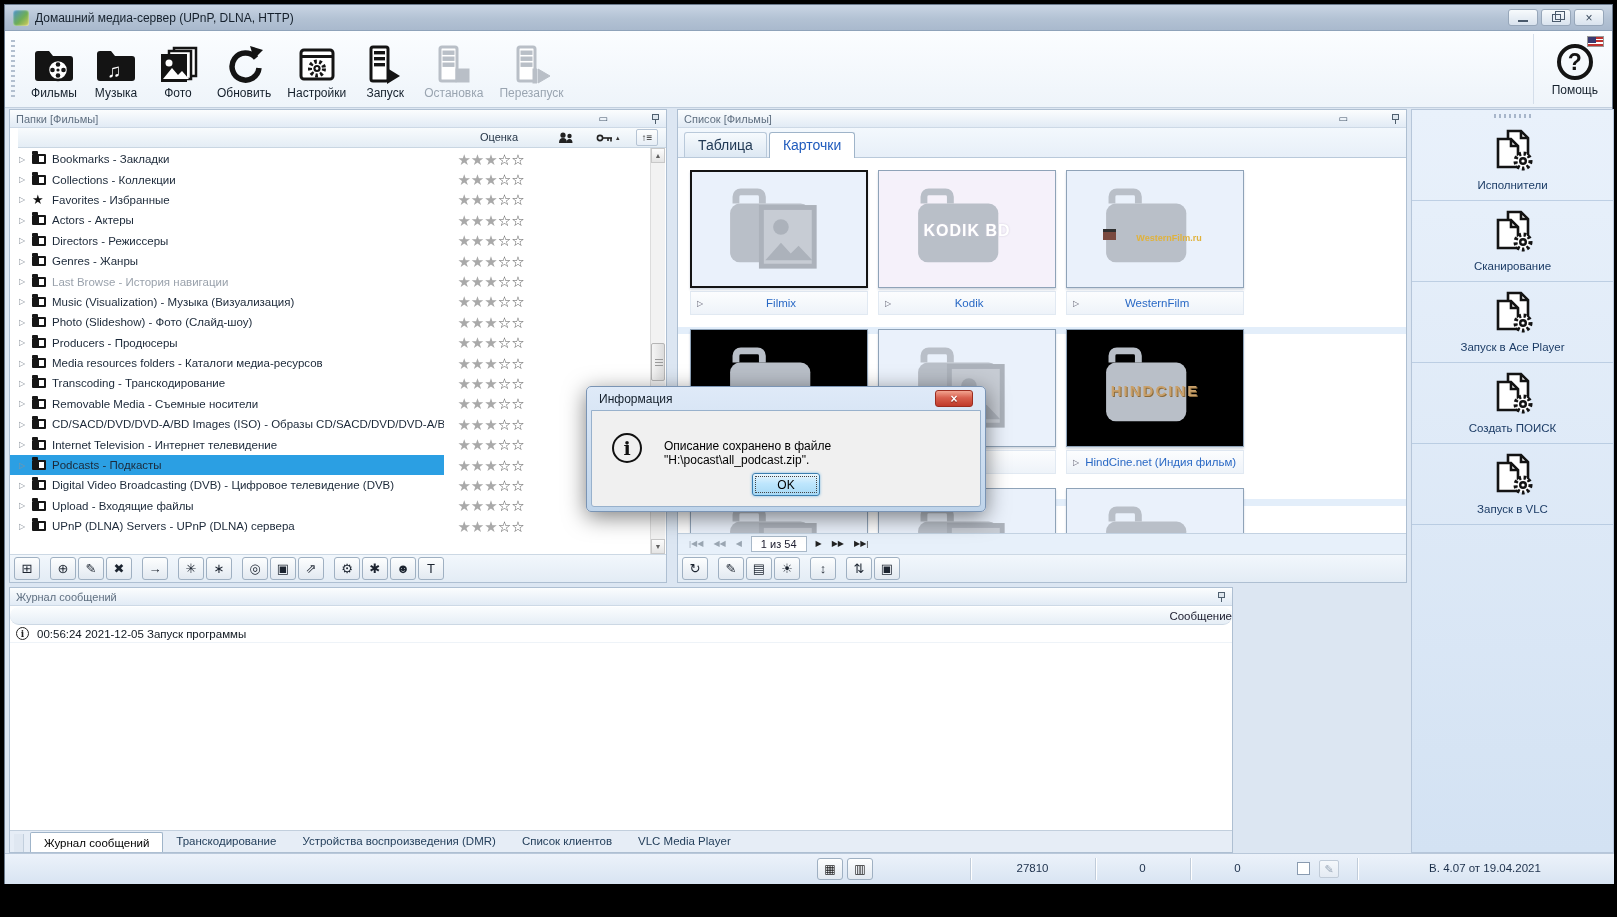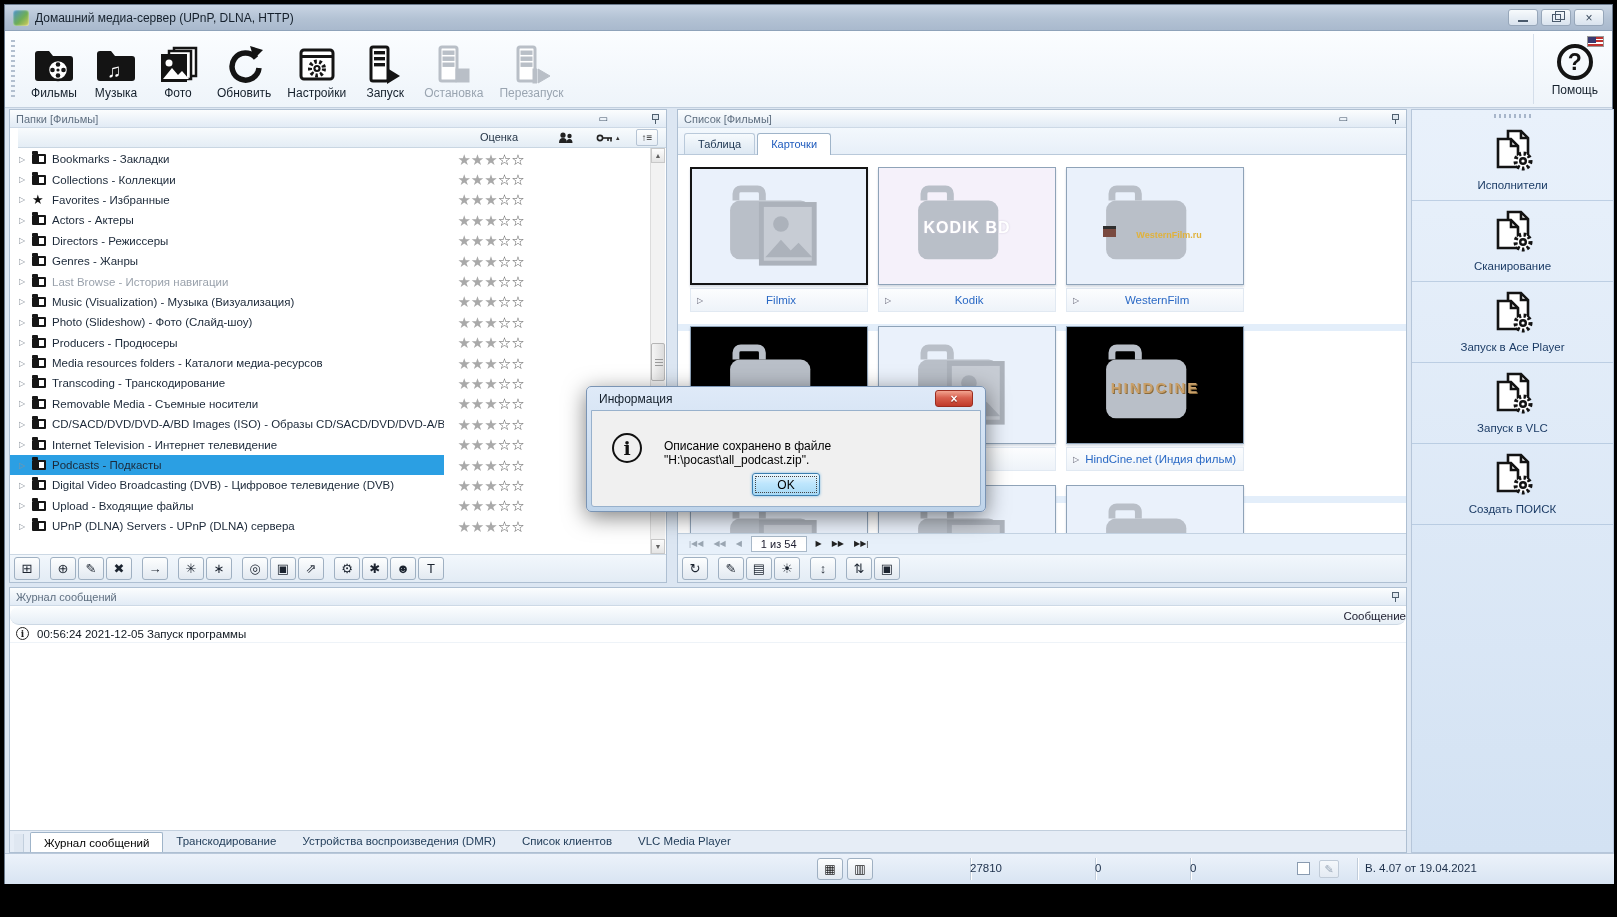--- a/index.html
+++ b/index.html
@@ -85,21 +85,21 @@
   .panel-toolbar{flex:0 0 28px;border-top:1px solid #ccd8e4;background:linear-gradient(180deg,#f2f7fc,#e3ecf5);
     display:flex;align-items:center;padding:0 4px;gap:2px;}
   .sm-btn{width:26px;height:23px;border:1px solid #9fb0c2;border-radius:3px;flex:0 0 26px;
     background:linear-gradient(180deg,#fdfefe,#e2e9f1);display:flex;align-items:center;justify-content:center;
     font-size:13px;color:#1c2430;line-height:1;}
   .sm-btn.gap{margin-left:8px;}
   
   #list-panel{left:672px;top:104px;width:730px;height:474px;}
   .tabstrip{flex:0 0 27px;background:linear-gradient(180deg,#f3f8fd,#e7eff8);border-bottom:1px solid #b9c9da;
     display:flex;align-items:flex-end;padding:3px 6px 0 6px;gap:2px;}
-  .tab{padding:4px 13px 4px;font-size:11px;color:#223a55;border:1px solid #b9c9da;border-bottom:none;
+  .tab{padding:4px 13px 4px;font-size:14px;color:#223a55;border:1px solid #b9c9da;border-bottom:none;
     border-radius:3px 3px 0 0;background:linear-gradient(180deg,#f6fafd,#dde8f3);}
   .tab.active{background:#fff;color:#1f5bbd;position:relative;top:1px;padding-bottom:5px;border-color:#9fb4c9;}
   .cards-area{flex:1;background:#fff;position:relative;overflow:hidden;padding:12px 0 0 12px;
     display:flex;flex-wrap:wrap;align-content:flex-start;column-gap:10px;row-gap:14px;}
   .row-sep{position:absolute;left:0;right:0;height:7px;background:#e3eefa;}
   .card{width:178px;}
   .thumb{height:118px;border:1px solid #8fa3b8;background:#eaf1fb;position:relative;
     display:flex;align-items:center;justify-content:center;box-shadow:0 2px 2px rgba(130,150,175,.35);}
   .card.selected .thumb{border:2px solid #141414;}
   .card.art-kodik .thumb{background:#f5f1fa;}
@@ -125,39 +125,39 @@
   .pg-box{border:1px solid #a8b8c8;background:#fff;padding:1px 9px;font-size:11px;margin:0 3px;}
   
   #sidebar{position:absolute;left:1406px;top:104px;width:203px;height:744px;
     background:linear-gradient(180deg,#e9f1fb,#d3e2f3);border:1px solid #b6c6da;}
   .sb-handle{width:38px;height:4px;margin:4px auto 2px auto;
     background:repeating-linear-gradient(90deg,#a8b6ca 0 2px,transparent 2px 5px);}
   .sb-item{display:flex;flex-direction:column;align-items:center;padding:8px 4px 9px;
     border-bottom:1px solid rgba(150,175,205,.5);}
   .sb-lbl{font-size:11.5px;color:#1c3c66;margin-top:3px;text-align:left;}
   
-  #log-panel{left:4px;top:582px;width:1398px;height:266px;}
+  #log-panel{left:4px;top:582px;width:1224px;height:266px;}
   .log-colheader{height:19px;flex:0 0 19px;background:linear-gradient(180deg,#fbfdfe,#e6eef6);
     border-top:1px solid #fff;border-bottom:1px solid #ccd8e4;text-align:right;font-size:11.5px;color:#223;line-height:18px;border-radius:9px;}
   .log-body{flex:1;background:#fff;overflow:hidden;}
   .log-row{display:flex;align-items:center;height:18px;padding-left:6px;font-size:11.5px;color:#101820;
     border-bottom:1px solid #eef3f8;}
   .info-sm{width:13px;height:13px;border:1.5px solid #222;border-radius:50%;display:flex;align-items:center;
     justify-content:center;font:bold 9px "DejaVu Serif",serif;color:#222;margin-right:8px;flex:0 0 13px;}
   .bottom-tabs{flex:0 0 22px;background:#e6edf6;border-top:1px solid #c2cfdd;display:flex;align-items:stretch;padding-left:4px;}
   .b-stub{width:10px;border-right:1px solid #c2cfdd;background:#dfe7f1;margin:3px 6px 0 0;}
   .b-tab{padding:4px 13px 0;font-size:11.5px;color:#25405c;}
   .b-tab.active{background:#fff;border:1px solid #9fb4c9;border-bottom:none;color:#000;margin-top:1px;border-radius:2px 2px 0 0;}
   
   .statusbar{position:absolute;left:0;top:848px;width:1609px;height:31px;
     background:linear-gradient(180deg,#ecf2fa,#d8e4f2);border-top:1px solid #b9c8da;font-size:11.5px;color:#1c2f4a;}
   .st-btn{position:absolute;top:4px;width:26px;height:22px;border:1px solid #9fb0c2;border-radius:3px;
     background:linear-gradient(180deg,#fdfefe,#e2e9f1);display:flex;align-items:center;justify-content:center;font-size:12px;color:#222;}
   .st-sep{position:absolute;top:4px;height:22px;width:1px;background:#c0ccda;box-shadow:1px 0 0 #fff;}
-  .st-val{position:absolute;top:8px;text-align:left;}
+  .st-val{position:absolute;top:8px;text-align:center;}
   .st-check{position:absolute;top:8px;width:13px;height:13px;border:1px solid #8a9bb0;background:#fff;}
   .st-mini{position:absolute;top:6px;width:20px;height:18px;border:1px solid #c0cbd8;border-radius:2px;
     background:linear-gradient(180deg,#f5f8fb,#e4ebf3);color:#9aa8b8;font-size:11px;display:flex;align-items:center;justify-content:center;}
   
   .dialog{position:absolute;left:581px;top:381px;width:400px;height:126px;z-index:60;
     background:linear-gradient(180deg,#dfeaf8,#bfd4ea);border:1px solid #7a94b4;border-radius:5px;
     box-shadow:0 5px 22px rgba(0,0,0,.5);}
   .dlg-title{height:23px;display:flex;align-items:center;padding:0 12px;font-size:12px;color:#15202c;}
   .dlg-close{margin-left:auto;width:38px;height:17px;border:1px solid #9b2d20;border-radius:3px;
     background:linear-gradient(180deg,#f2a490,#d8604e 45%,#c03a2a);color:#fff;font-weight:bold;font-size:12px;
@@ -899,36 +899,36 @@
             <svg width="46" height="44" viewBox="0 0 46 44">
               <path d="M18 3 h13 l7 7 v19 h-20z" fill="#fff" stroke="#131313" stroke-width="2.6"></path>
               <path d="M31 3 v7 h7" fill="none" stroke="#131313" stroke-width="2.6"></path>
               <path d="M8 11 h13 l7 7 v21 h-20z" fill="#fff" stroke="#131313" stroke-width="2.6"></path>
               <path d="M21 11 v7 h7" fill="none" stroke="#131313" stroke-width="2.6"></path>
               <circle cx="33" cy="33" r="7.5" fill="#fff" stroke="#131313" stroke-width="4" stroke-dasharray="2.6 2.5"></circle>
               <circle cx="33" cy="33" r="4" fill="#131313"></circle>
               <circle cx="33" cy="33" r="1.6" fill="#fff"></circle>
             </svg>
           </span>
-          <span class="sb-lbl">Запуск в VLC</span>
+          <span class="sb-lbl">Создать ПОИСК</span>
         </div>
 
         <div class="sb-item">
           <span>
             <svg width="46" height="44" viewBox="0 0 46 44">
               <path d="M18 3 h13 l7 7 v19 h-20z" fill="#fff" stroke="#131313" stroke-width="2.6"></path>
               <path d="M31 3 v7 h7" fill="none" stroke="#131313" stroke-width="2.6"></path>
               <path d="M8 11 h13 l7 7 v21 h-20z" fill="#fff" stroke="#131313" stroke-width="2.6"></path>
               <path d="M21 11 v7 h7" fill="none" stroke="#131313" stroke-width="2.6"></path>
               <circle cx="33" cy="33" r="7.5" fill="#fff" stroke="#131313" stroke-width="4" stroke-dasharray="2.6 2.5"></circle>
               <circle cx="33" cy="33" r="4" fill="#131313"></circle>
               <circle cx="33" cy="33" r="1.6" fill="#fff"></circle>
             </svg>
           </span>
-          <span class="sb-lbl">Создать ПОИСК</span>
+          <span class="sb-lbl">Запуск в VLC</span>
         </div>
       </div>
   </div>
 
   <div class="panel" id="log-panel">
     <div class="panel-head">
       <span>Журнал сообщений</span>
       <span class="sp"></span>
       <span class="pin"></span>
     </div>

